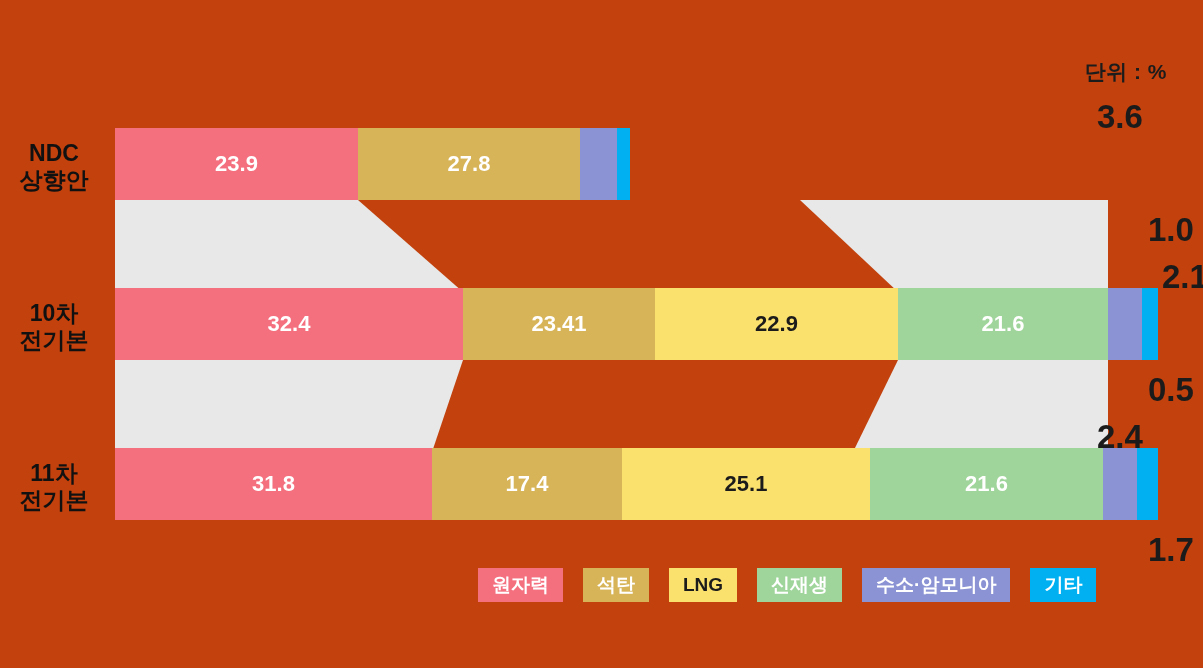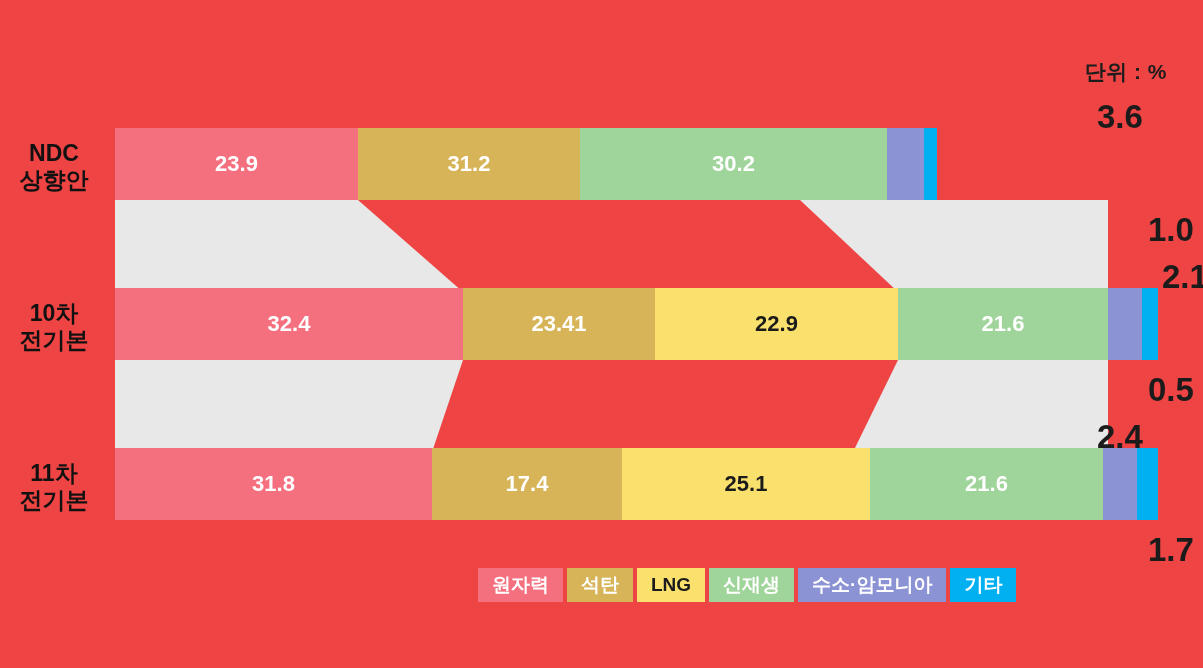--- a/index.html
+++ b/index.html
@@ -7,21 +7,21 @@
     margin: 0; padding: 0;
     width: 1203px; height: 668px;
     background: #ffffff;
     font-family: "Liberation Sans", sans-serif;
     overflow: hidden;
   }
   #stage {
     position: relative;
     width: 1203px;
     height: 668px;
-    background: #ef4444;
+    background: #c2410c;
   }
 
   
   #unit-label {
     position: absolute;
     right: 36px;
     top: 58px;
     font-size: 21px;
     font-weight: 700;
     color: #1c1c1c;
@@ -80,21 +80,21 @@
     pointer-events: none;
   }
 
   
   #legend {
     position: absolute;
     left: 478px;
     top: 568px;
     display: flex;
     align-items: stretch;
-    gap: 4px;
+    gap: 20px;
     height: 34px;
   }
   .legend-item {
     display: flex;
     align-items: center;
     justify-content: center;
     padding: 0 14px;
     font-size: 19px;
     font-weight: 700;
     white-space: nowrap;
@@ -117,22 +117,21 @@
 
     <polygon points="898,360 1108,360 1108,452 853,452" fill="#E8E8E8"></polygon>
   </svg>
 
   <div id="unit-label">단위 : %</div>
 
   <div class="row-label" style="top:140px">NDC
 상향안</div>
   <div class="bar" style="top:128px; width:1043px">
     <div class="seg light-text" style="width:243px; background:#F4707F">23.9</div>
-    <div class="seg light-text" style="width:222px; background:#D7B458">31.2</div>
-    <div class="seg light-text" style="width:307px; background:#9FD49A">30.2</div>
+    <div class="seg light-text" style="width:222px; background:#D7B458">27.8</div>
     <div class="seg" style="width:37px; background:#8B93D4"></div>
     <div class="seg" style="width:13px; background:#00B0F0"></div>
   </div>
   <div class="callout" style="left:1097px; top:98px">3.6</div>
   <div class="callout" style="left:1148px; top:211px">1.0</div>
 
   <div class="row-label" style="top:300px">10차
 전기본</div>
   <div class="bar" style="top:288px; width:1043px">
     <div class="seg light-text" style="width:348px; background:#F4707F">32.4</div>

